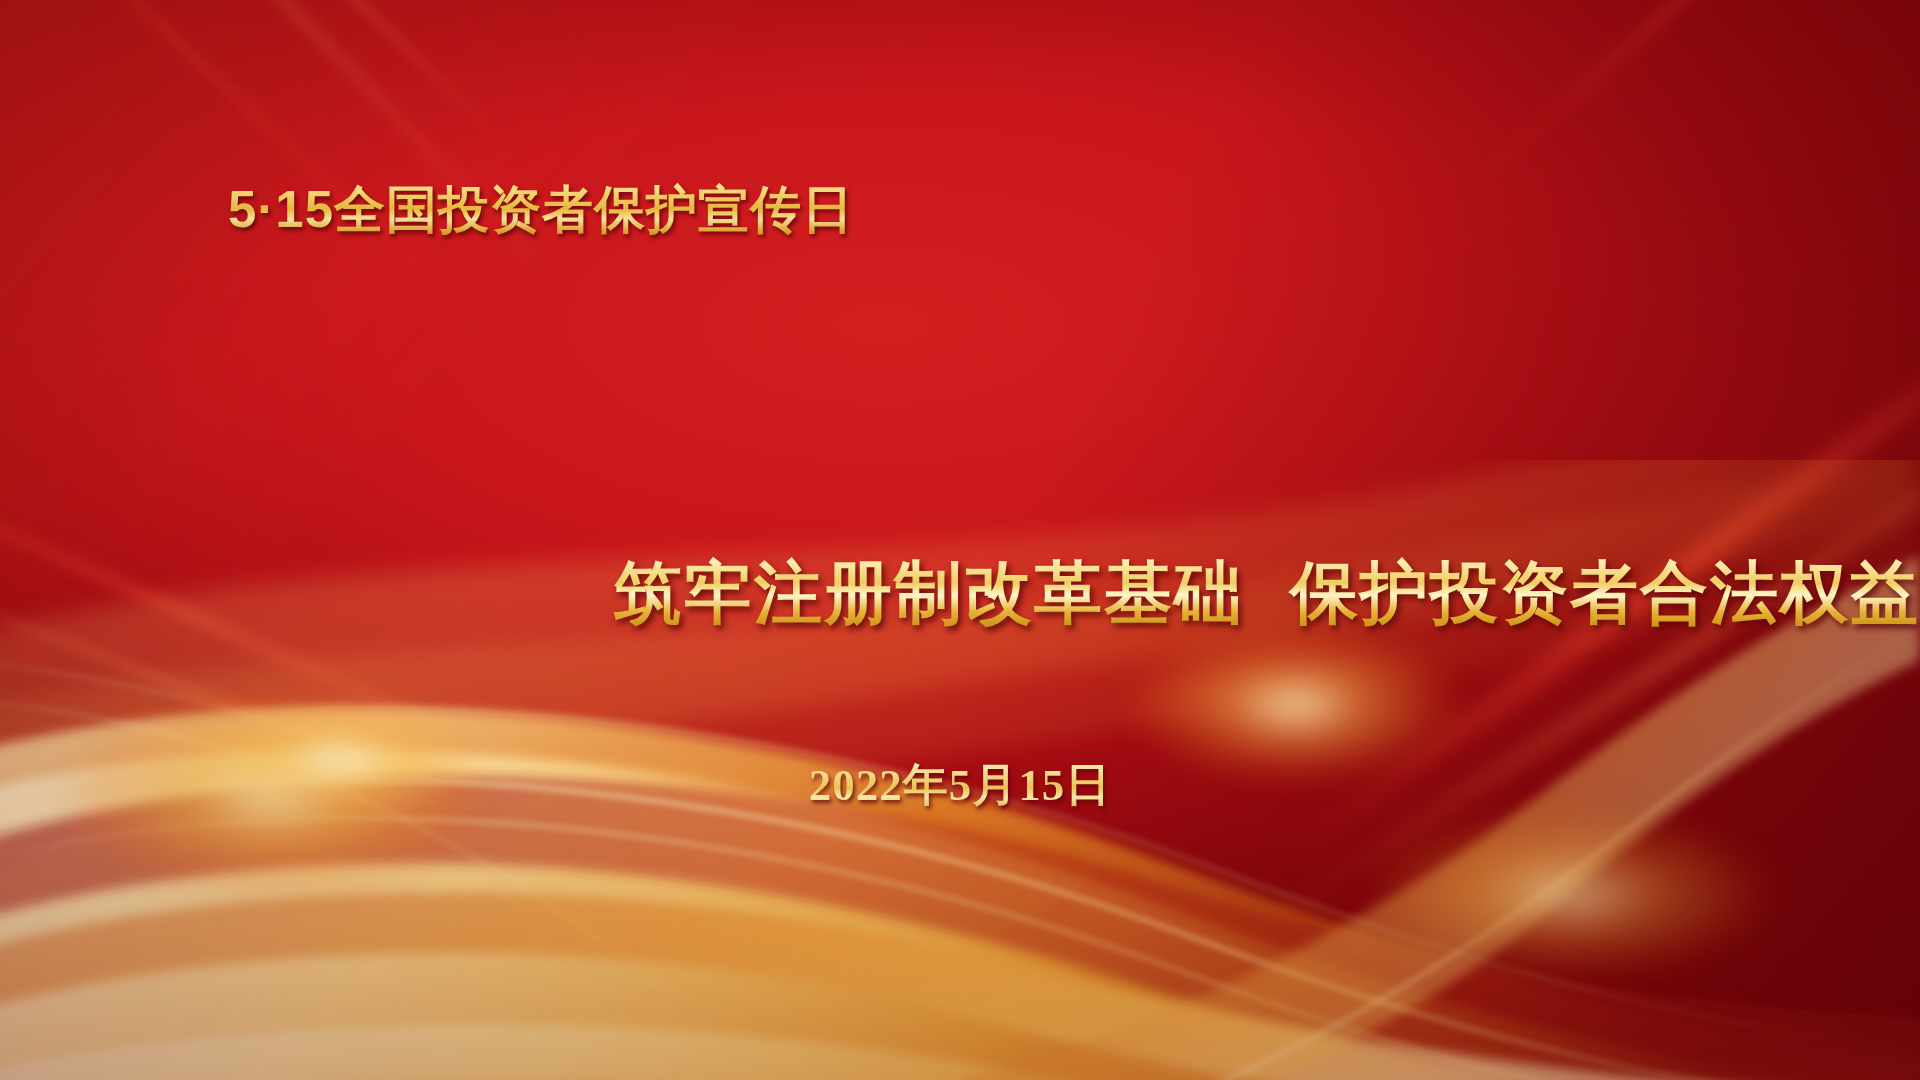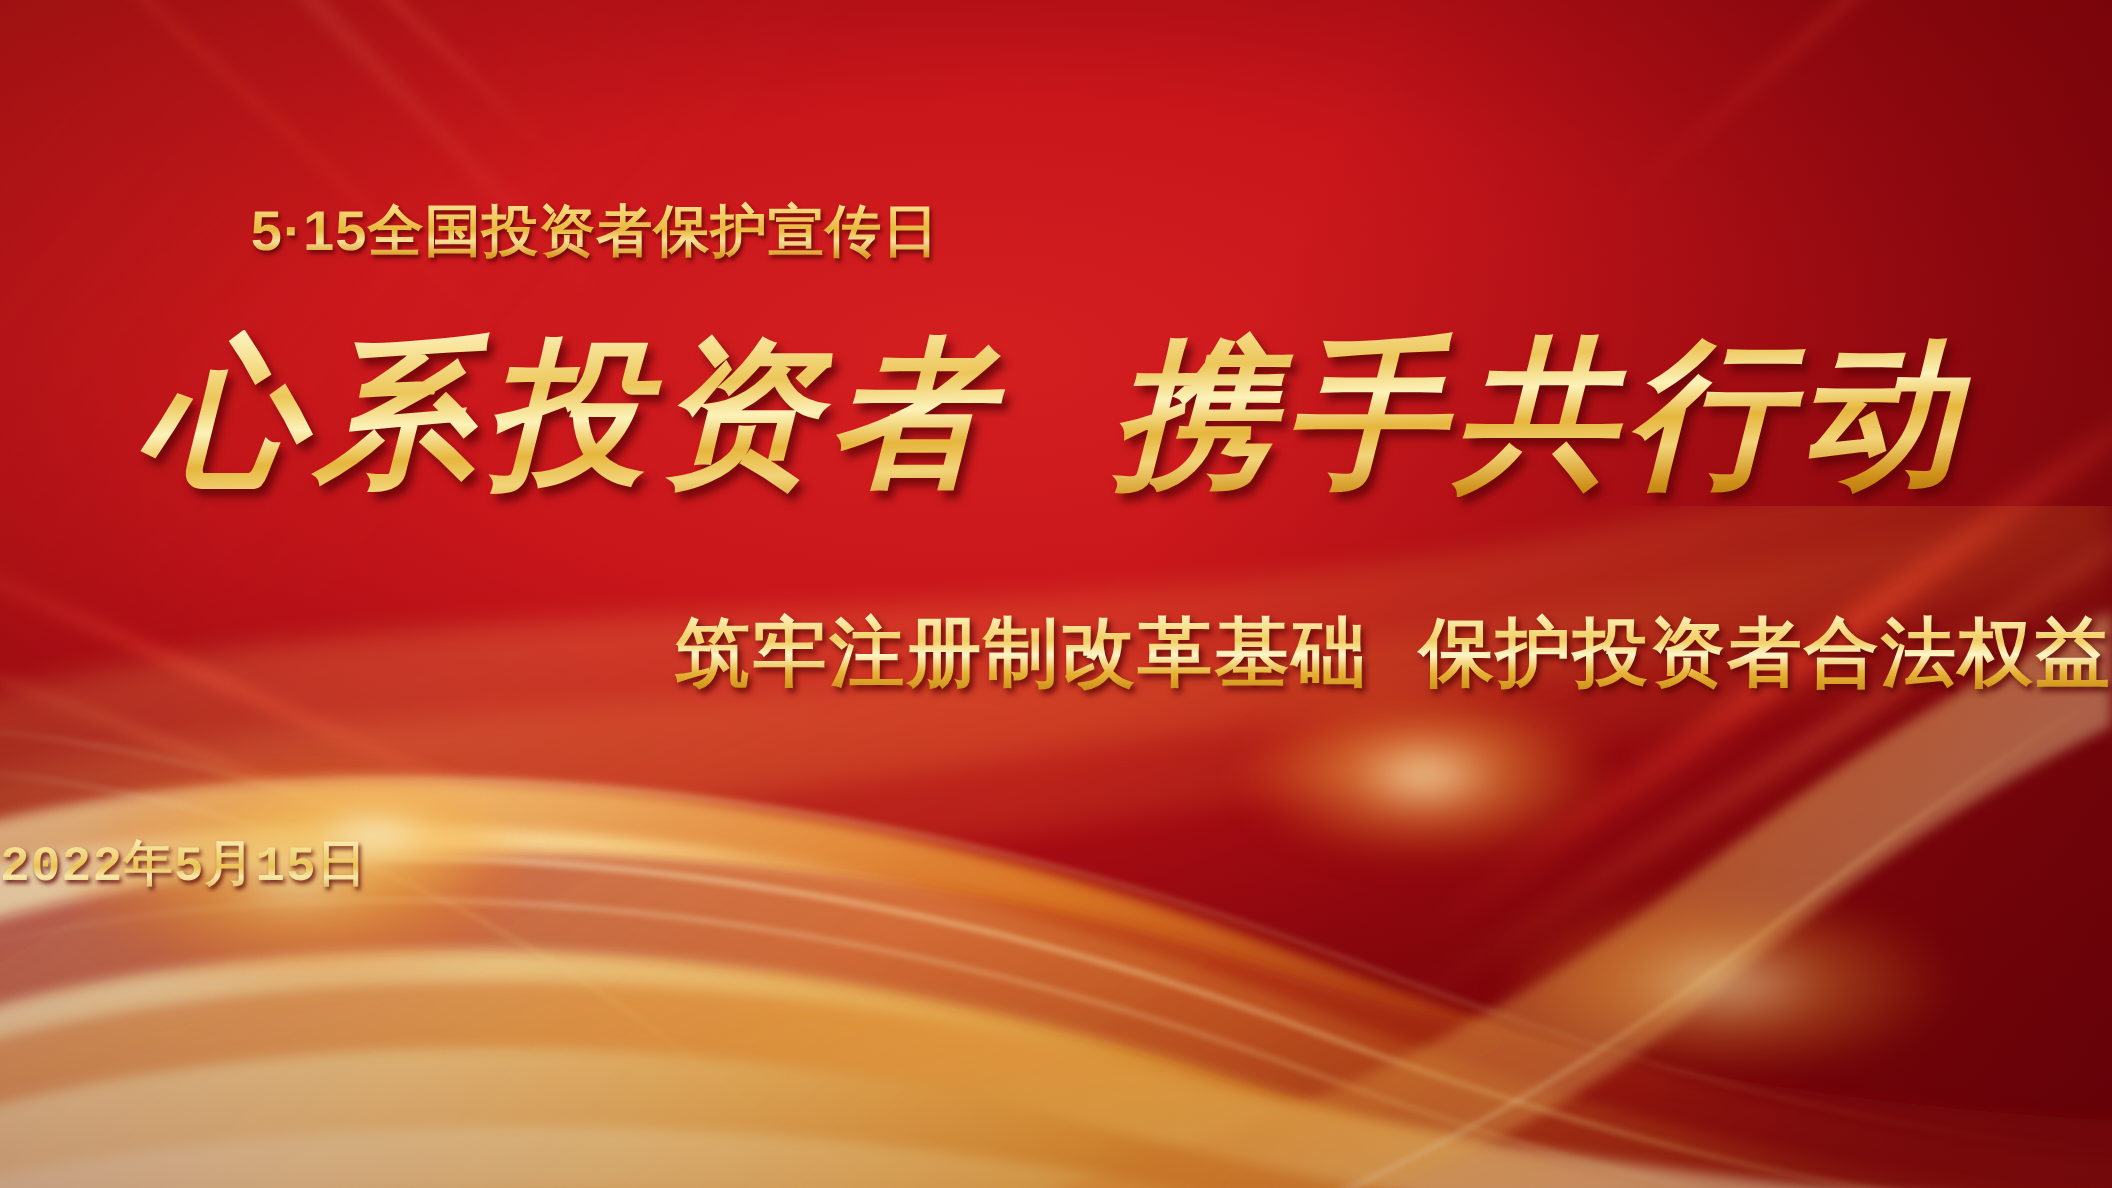--- a/index.html
+++ b/index.html
@@ -199,26 +199,26 @@
     color: transparent;
     -webkit-text-fill-color: transparent;
     filter: drop-shadow(3px 4px 3px rgba(92,3,6,0.85));
   }
   .subhead .spacer { display: inline-block; width: 46px; }
 
   .datestamp {
     position: absolute;
     left: 0; right: 0;
     top: 755px;
-    text-align: left;
+    text-align: center;
     font-size: 45px;
     font-weight: 700;
     letter-spacing: 1px;
     white-space: nowrap;
-    font-family: Liberation Mono, monospace;
+    font-family: Liberation Serif, serif;
     background: linear-gradient(180deg, #fff6cf 0%, #f4dd8e 30%, #e9c254 55%, #f7e8ab 70%, #cd9c22 100%);
     -webkit-background-clip: text;
     background-clip: text;
     color: transparent;
     -webkit-text-fill-color: transparent;
     filter: drop-shadow(2px 3px 2px rgba(92,3,6,0.80));
   }
 </style>
 </head>
 <body>
@@ -323,23 +323,20 @@
   <div class="hotspot hotspot-4"></div>
   <div class="hotspot hotspot-2"></div>
   <div class="hotspot hotspot-3"></div>
 
   <div class="bg-vignette"></div>
 
   <div class="content">
 
     <div class="eyebrow">5·15全国投资者保护宣传日</div>
 
-    <div class="headline">
-      <span>心系投资者</span><span class="gap">&nbsp;&nbsp;</span><span>携手共行动</span>
-    </div>
 
     <div class="subhead">
       <span>筑牢注册制改革基础</span><span class="spacer"></span><span>保护投资者合法权益</span>
     </div>
 
     <div class="datestamp">2022年5月15日</div>
 
   </div>
 </div>
 

